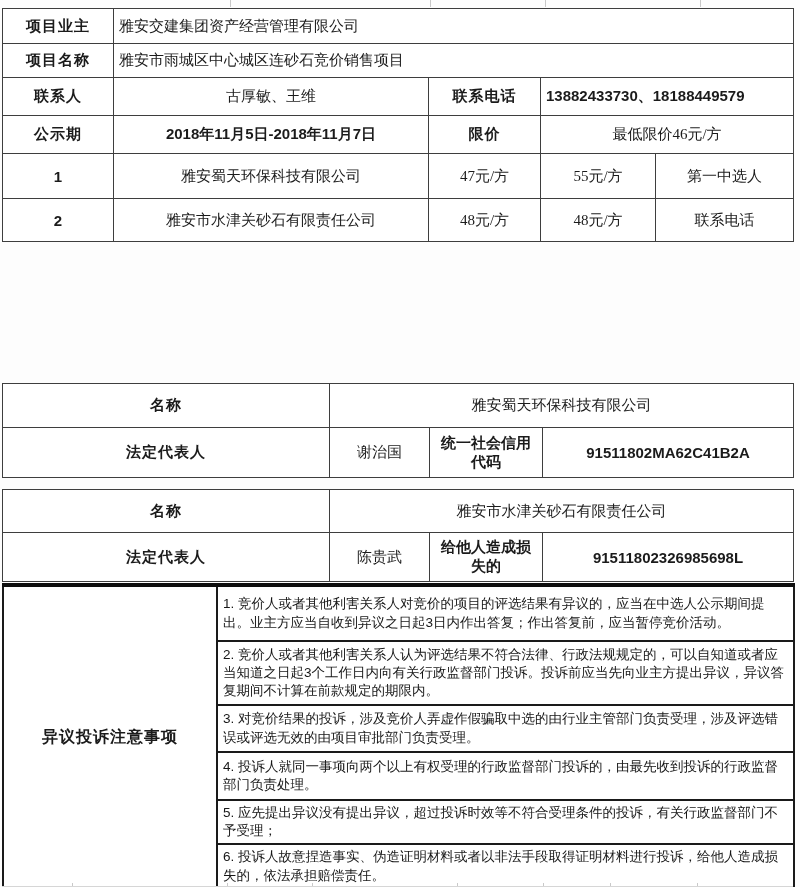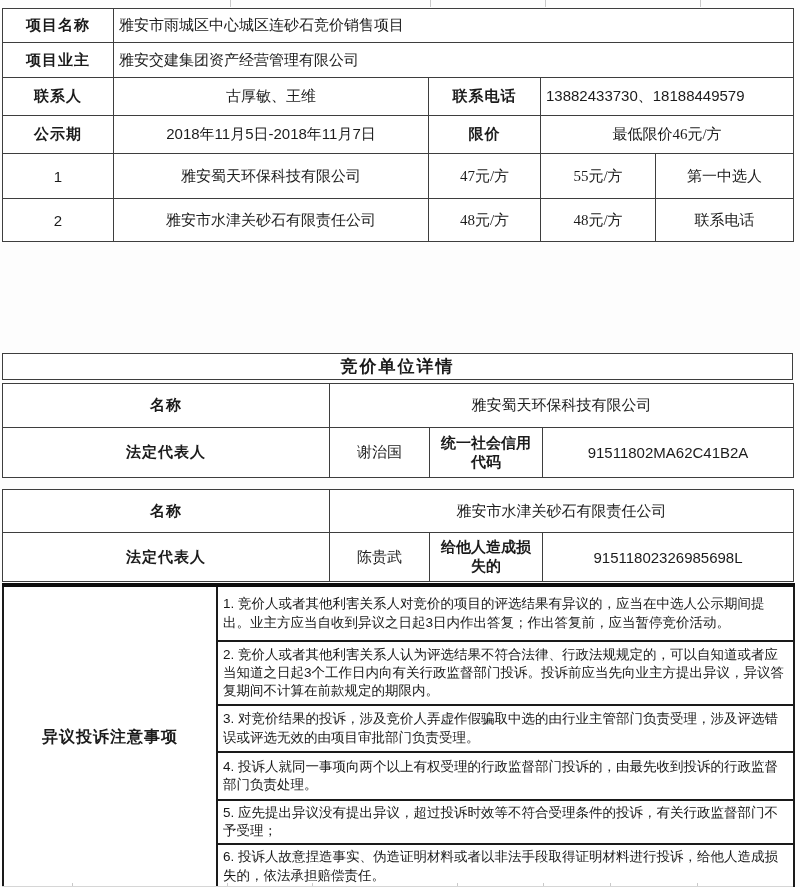--- a/index.html
+++ b/index.html
@@ -8,21 +8,21 @@
     font-family:"Liberation Sans", sans-serif; color:#1b1b1b; overflow:hidden;
   }
   table { border-collapse:collapse; table-layout:fixed; }
   .t { position:absolute; left:2px; width:791px; background:#fff; }
   .t td { border:1px solid #3e3e3e; padding:1px 5px; overflow:hidden; vertical-align:middle; }
   .lbl { font-weight:bold; text-align:center; font-size:15px; letter-spacing:1px; }
   .val { font-size:15px; }
   .kai { font-family:"Liberation Serif", serif; }
   .c { text-align:center; }
   .l { text-align:left; }
-  .num { font-size:15px; }
+  .num { font-size:15px;font-weight:bold; }
   .hdr { font-weight:bold; text-align:center; font-size:15px; line-height:1.3; }
   .title-cell { font-weight:bold; text-align:center; font-size:17px; letter-spacing:2px; border:1px solid #3e3e3e; padding:2px; }
   .notice { border:2px solid #141414; border-top:4px solid #0e0e0e; }
   .notice td { border:2px solid #1a1a1a; padding:3px 5px; vertical-align:middle; }
   .notice .lbl { font-size:16px; }
   .notice-item { font-size:13.5px; line-height:1.35; text-align:left; color:#171717; }
   .tick { position:absolute; width:1px; background:#c9c9c9; }
   .faint-h { position:absolute; left:2px; width:791px; height:1px; background:#d6d6d6; }
 </style>
 </head>
@@ -37,27 +37,27 @@
 
   <table class="t" style="top:8px;">
     <colgroup>
       <col style="width:111px">
         <col style="width:315px">
         <col style="width:112px">
         <col style="width:115px">
         <col style="width:138px">
     </colgroup>
     <tbody>
-        <tr style="height:34px">
+        <tr style="height:35px">
+      <td class="lbl">项目业主</td>
+      <td class="val kai l" colspan="4">雅安交建集团资产经营管理有限公司</td>
+    </tr>
+    <tr style="height:34px">
       <td class="lbl">项目名称</td>
       <td class="val kai l" colspan="4">雅安市雨城区中心城区连砂石竞价销售项目</td>
-    </tr>
-    <tr style="height:35px">
-      <td class="lbl">项目业主</td>
-      <td class="val kai l" colspan="4">雅安交建集团资产经营管理有限公司</td>
     </tr>
     <tr style="height:38px">
       <td class="lbl">联系人</td>
       <td class="val kai c">古厚敏、王维</td>
       <td class="lbl">联系电话</td>
       <td class="num l" colspan="2">13882433730、18188449579</td>
     </tr>
     <tr style="height:38px">
       <td class="lbl">公示期</td>
       <td class="num c">2018年11月5日-2018年11月7日</td>
@@ -74,27 +74,20 @@
     <tr style="height:43px">
       <td class="num c">2</td>
       <td class="val kai c">雅安市水津关砂石有限责任公司</td>
       <td class="val kai c">48元/方</td>
       <td class="val kai c">48元/方</td>
       <td class="val kai c">联系电话</td>
     </tr>
   </tbody>
     </table>
 
-  <table class="t" style="top:353px;">
-    <tbody>
-        <tr style="height:26px">
-      <td class="title-cell">竞价单位详情</td>
-    </tr>
-  </tbody>
-    </table>
 
   <table class="t" style="top:383px;">
     <colgroup>
       <col style="width:327px">
         <col style="width:100px">
         <col style="width:113px">
         <col style="width:251px">
     </colgroup>
     <tbody>
         <tr style="height:44px">

